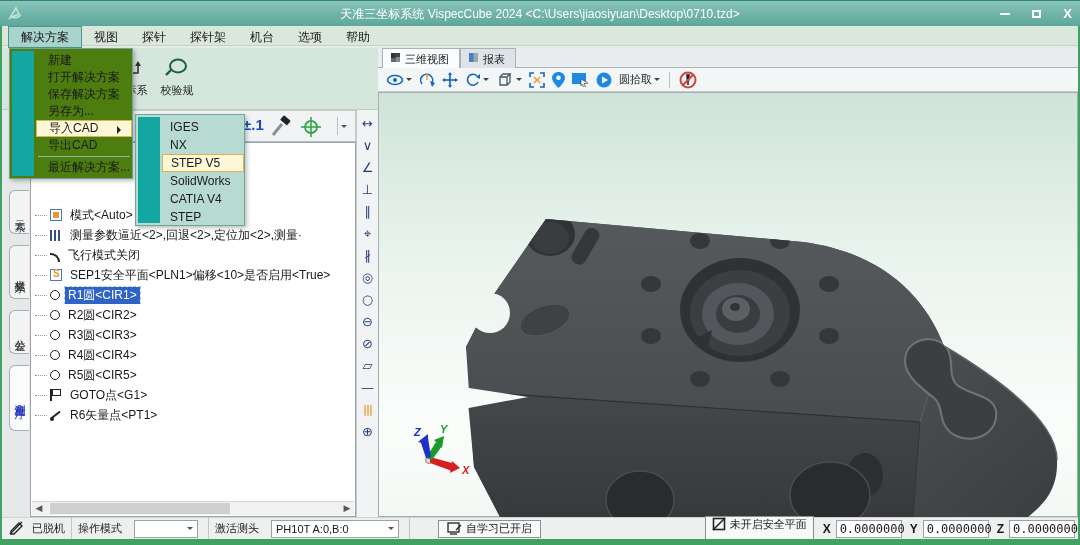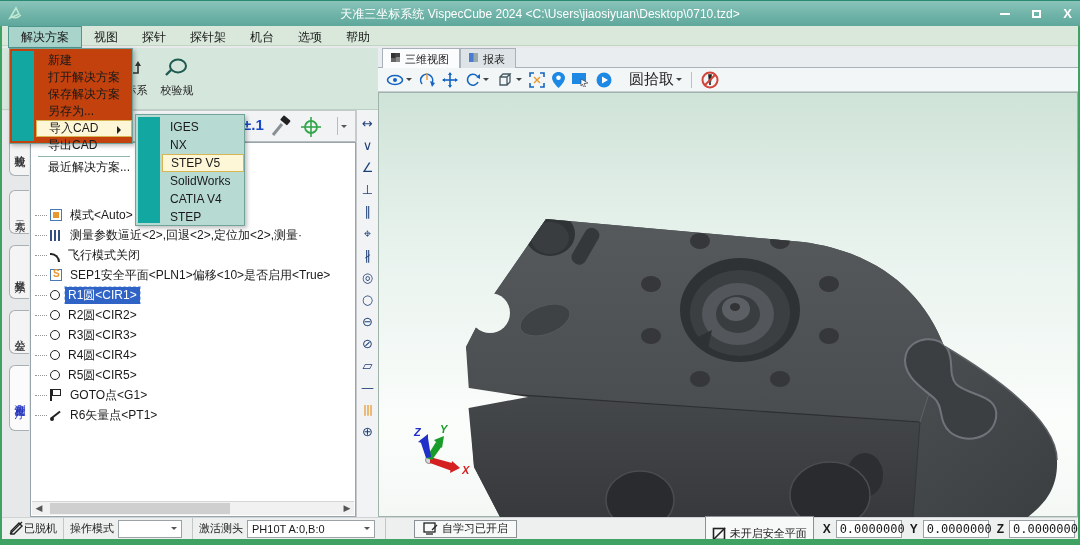--- a/index.html
+++ b/index.html
@@ -81,47 +81,47 @@
   .view-tabbar { position:absolute; left:378px; top:48px; width:700px; height:20px; background:#e9edef; border-bottom:1px solid #a8b2b8; display:flex; padding-left:4px; }
   .vtab3d { height:20px; padding:3px 10px 0 8px; border:1px solid #a8b2b8; border-bottom:none; background:#dde3e6; font-size:11px; display:flex; gap:5px; align-items:flex-start; }
   .vtab3d.active { background:#fbfcfd; }
   .tab-ic-grid { width:9px; height:9px; margin-top:1px; background:conic-gradient(#444 0 25%,#888 0 50%,#666 0 75%,#333 0); }
   .tab-ic-rep { width:9px; height:9px; margin-top:1px; background:linear-gradient(90deg,#4a7bd0 0 4px,#9aa 5px); }
   .view-toolbar { position:absolute; left:378px; top:68px; width:700px; height:24px; background:#f3f6f7; border-bottom:1px solid #c5cdd1;
     display:flex; align-items:center; gap:7px; padding-left:8px; }
   .vt-ic { display:flex; align-items:center; }
   .drop-caret { width:0; height:0; border:3px solid transparent; border-top-color:#444; margin:3px 0 0 2px; }
   .vt-sep { width:1px; height:16px; background:#b9c1c5; margin:0 2px; }
-  .pick-label { font-size:15px; color:#222; margin-left:10px; }
+  .pick-label { font-size:11px; color:#222; margin-left:0; }
 
   .viewport { position:absolute; left:378px; top:92px; width:700px; height:425px;
     background:linear-gradient(180deg,#cfe3d8 0%,#e9f3ee 38%,#fbfdfb 78%,#f4f8f5 100%);
     box-shadow:inset 0 0 0 1px #9fb3ab; }
   .viewport svg { display:block; }
 
   
-  .dropdown { position:absolute; left:9px; top:48px; width:124px; height:96px; background:#c2410c; border:1px solid #6fa39b; box-shadow:2px 2px 4px rgba(0,0,0,.25); z-index:50; }
+  .dropdown { position:absolute; left:9px; top:48px; width:124px; height:131px; background:#4d7c0f; border:1px solid #6fa39b; box-shadow:2px 2px 4px rgba(0,0,0,.25); z-index:50; }
   .gutter { position:absolute; left:2px; top:2px; bottom:2px; width:22px; background:#12a7a0; }
   .dd-item { position:relative; height:17px; line-height:17px; padding-left:38px; white-space:nowrap; }
   .dd-item.hl { margin-left:26px; padding-left:12px; background:#fdf6d7; border:1px solid #d8b553; line-height:15px; }
   .dd-sep { margin:2px 2px 2px 28px; border-top:1px solid #8fb5ae; }
   .sub-arrow { position:absolute; right:6px; top:5px; width:0; height:0; border:4px solid transparent; border-left-color:#222; }
   .submenu { position:absolute; left:135px; top:114px; width:110px; height:112px; background:#b7dbd3; border:1px solid #6fa39b; box-shadow:2px 2px 4px rgba(0,0,0,.25); z-index:51; }
   .sm-item { height:18px; line-height:18px; padding-left:34px; white-space:nowrap; }
   .sm-item.hl { margin-left:26px; padding-left:8px; background:#fdf6d7; border:1px solid #d8b553; line-height:16px; }
 
   
   .statusbar { position:absolute; left:2px; top:517px; width:1076px; height:22px; background:#eef0f0; border-top:1px solid #cfd3d3;
     display:flex; align-items:center; font-size:11px; }
-  .sb-seg { display:flex; align-items:center; height:22px; padding:0 6px; border-right:1px solid #c2c6c6; gap:0; }
+  .sb-seg { display:flex; align-items:center; height:22px; padding:0 6px; border-right:1px solid #c2c6c6; gap:8px; }
   .sb-combo { height:18px; background:#fff; border:1px solid #9aa2a6; display:flex; align-items:center; padding-left:4px; position:relative; margin:0 4px; }
   .sb-combo .caret { position:absolute; right:4px; top:6px; border:3.5px solid transparent; border-top-color:#555; }
   .sb-btn { display:flex; align-items:center; gap:4px; height:18px; border:1px solid #8a9094; background:#f7f8f8; padding:0 8px; margin-left:28px; }
   .sb-right { margin-left:auto; display:flex; align-items:center; height:22px; }
-  .sb-safety { display:flex; align-items:flex-end; gap:4px; height:26px; border:1px solid #8a9094; background:#f7f8f8; padding:0 6px; margin-right:4px; }
+  .sb-safety { display:flex; align-items:flex-start; gap:4px; height:26px; border:1px solid #8a9094; background:#f7f8f8; padding:0 6px; margin-right:4px; }
   .axis-lbl { font-weight:bold; font-size:12px; padding:0 5px; }
   .axis-val { width:66px; height:18px; background:#fff; border:1px solid #9aa2a6; font-family:"DejaVu Sans Mono",monospace; font-size:12px; line-height:17px; padding-left:3px; margin-right:3px; }
 </style>
 </head>
 <body>
 
 <div id="app">
 
   <div class="titlebar">
     <svg class="app-logo" width="17" height="17" viewBox="0 0 17 17">

